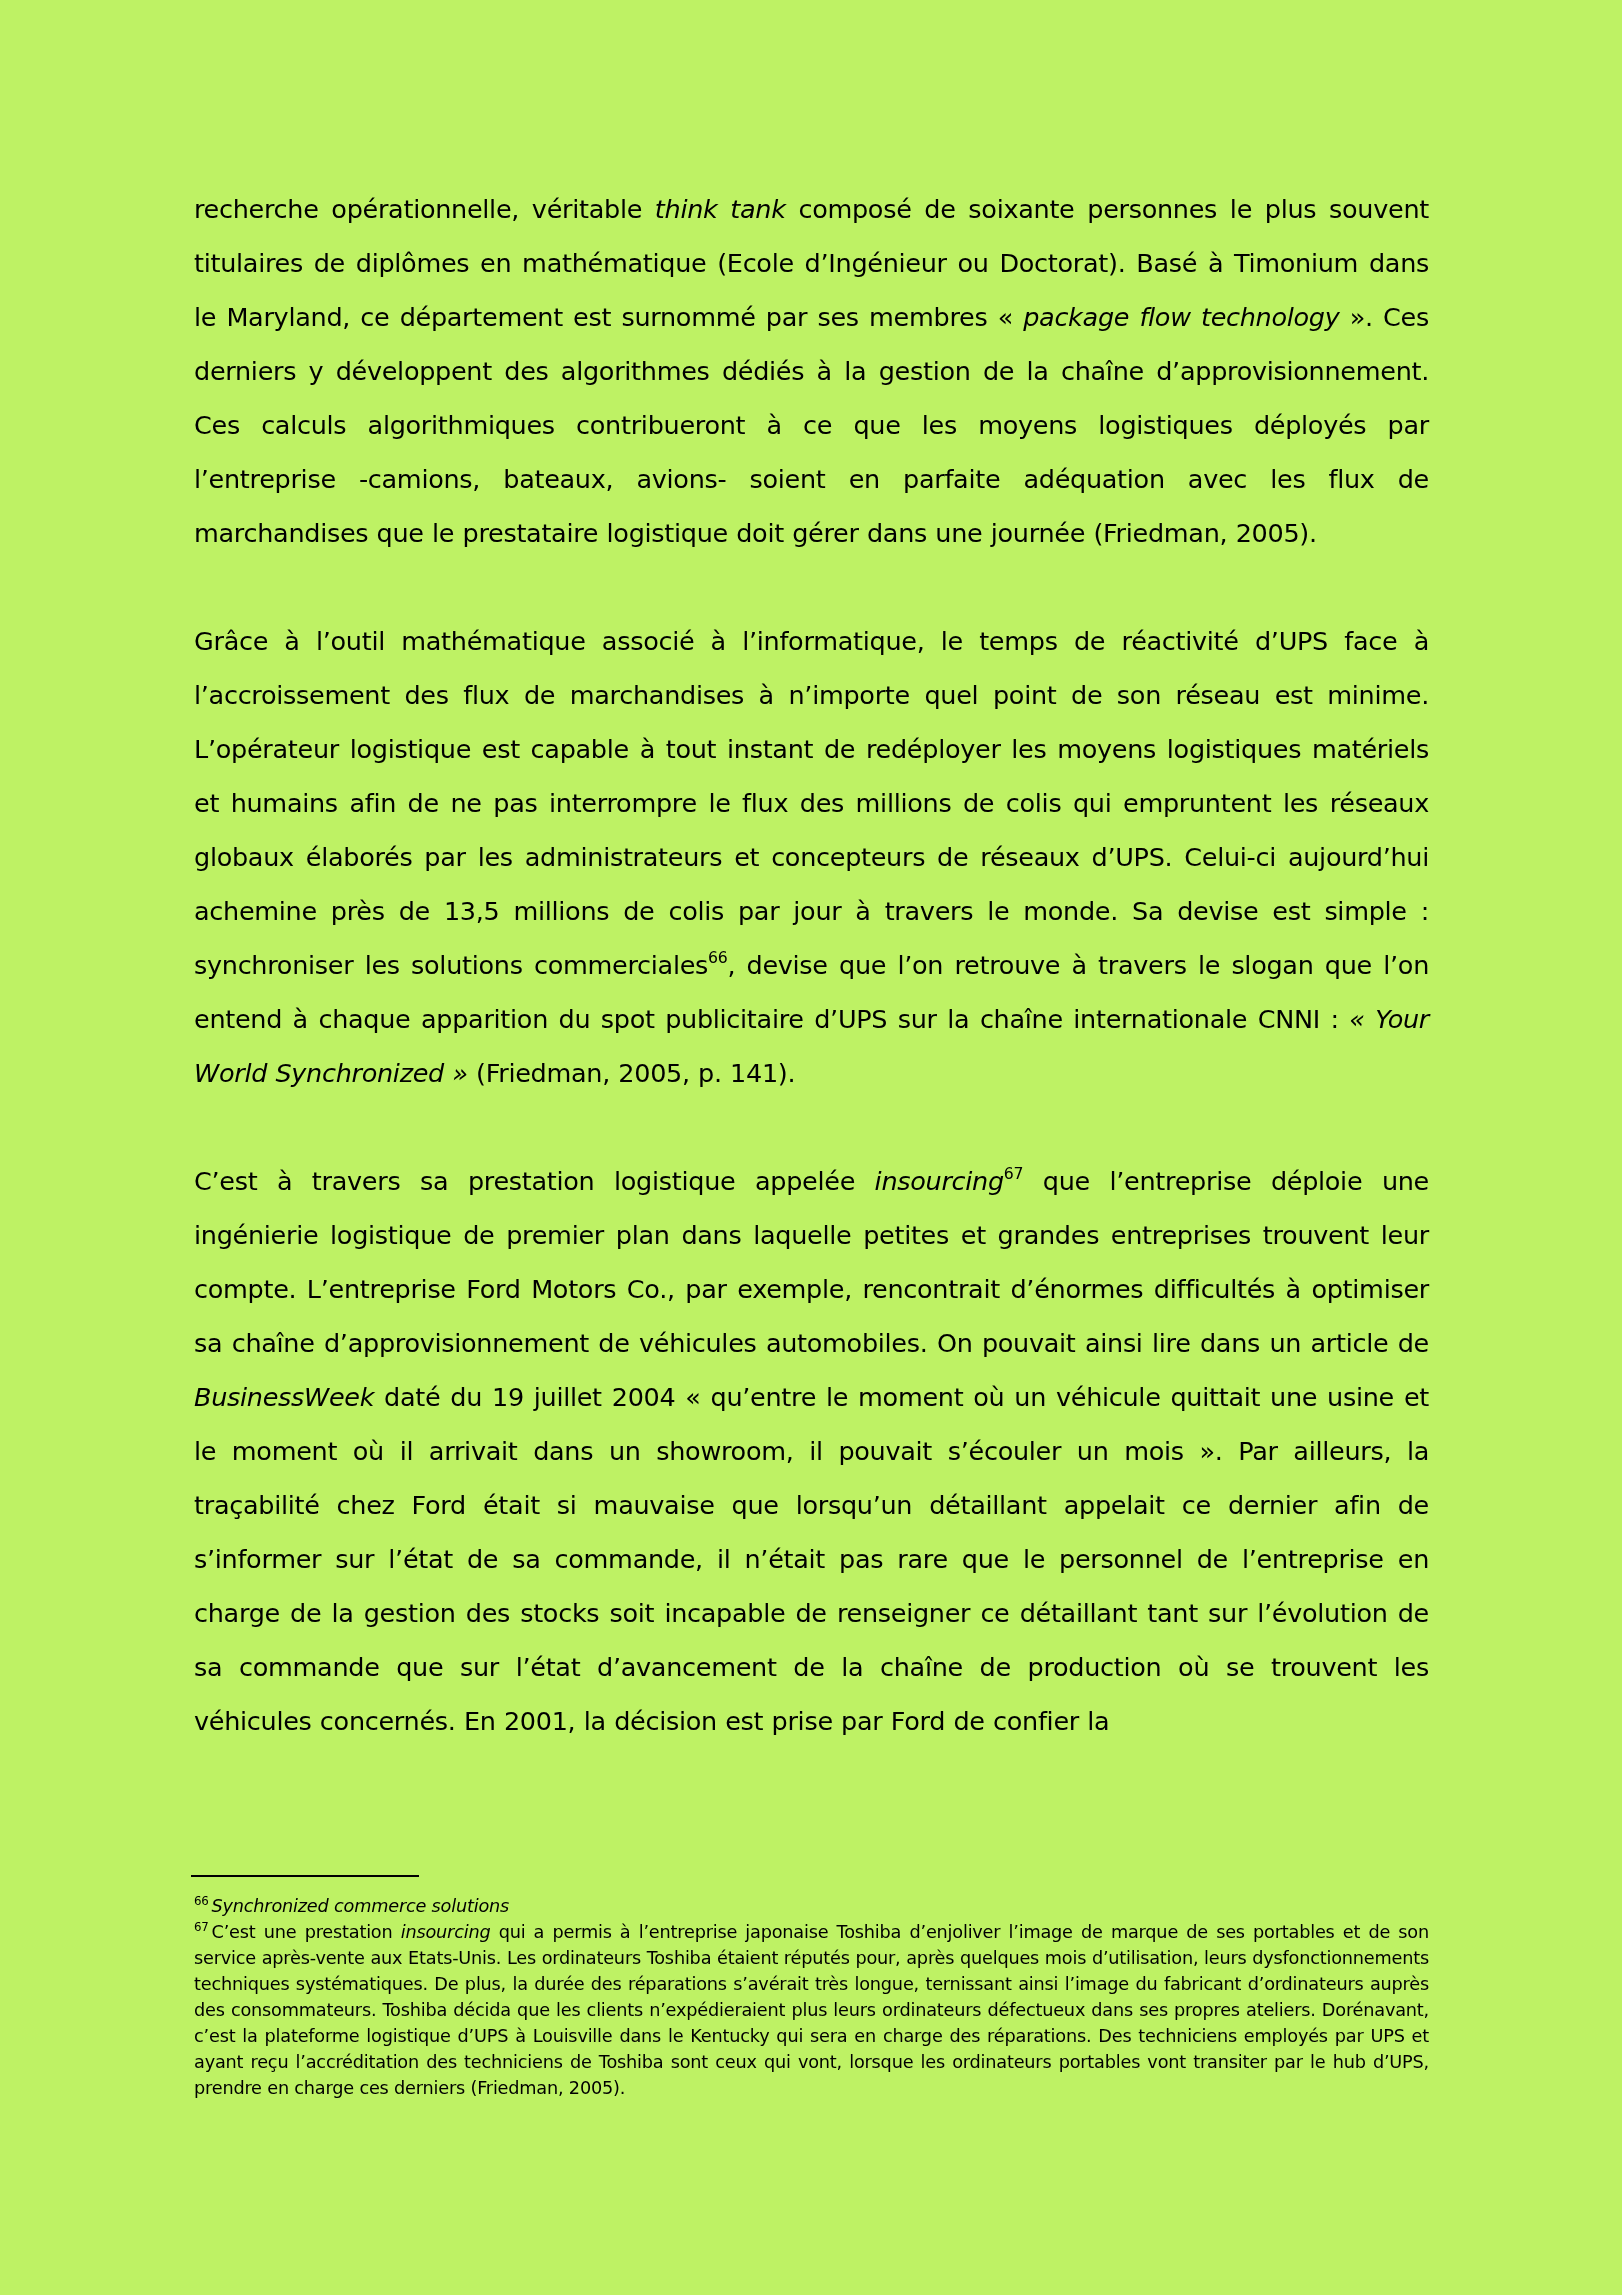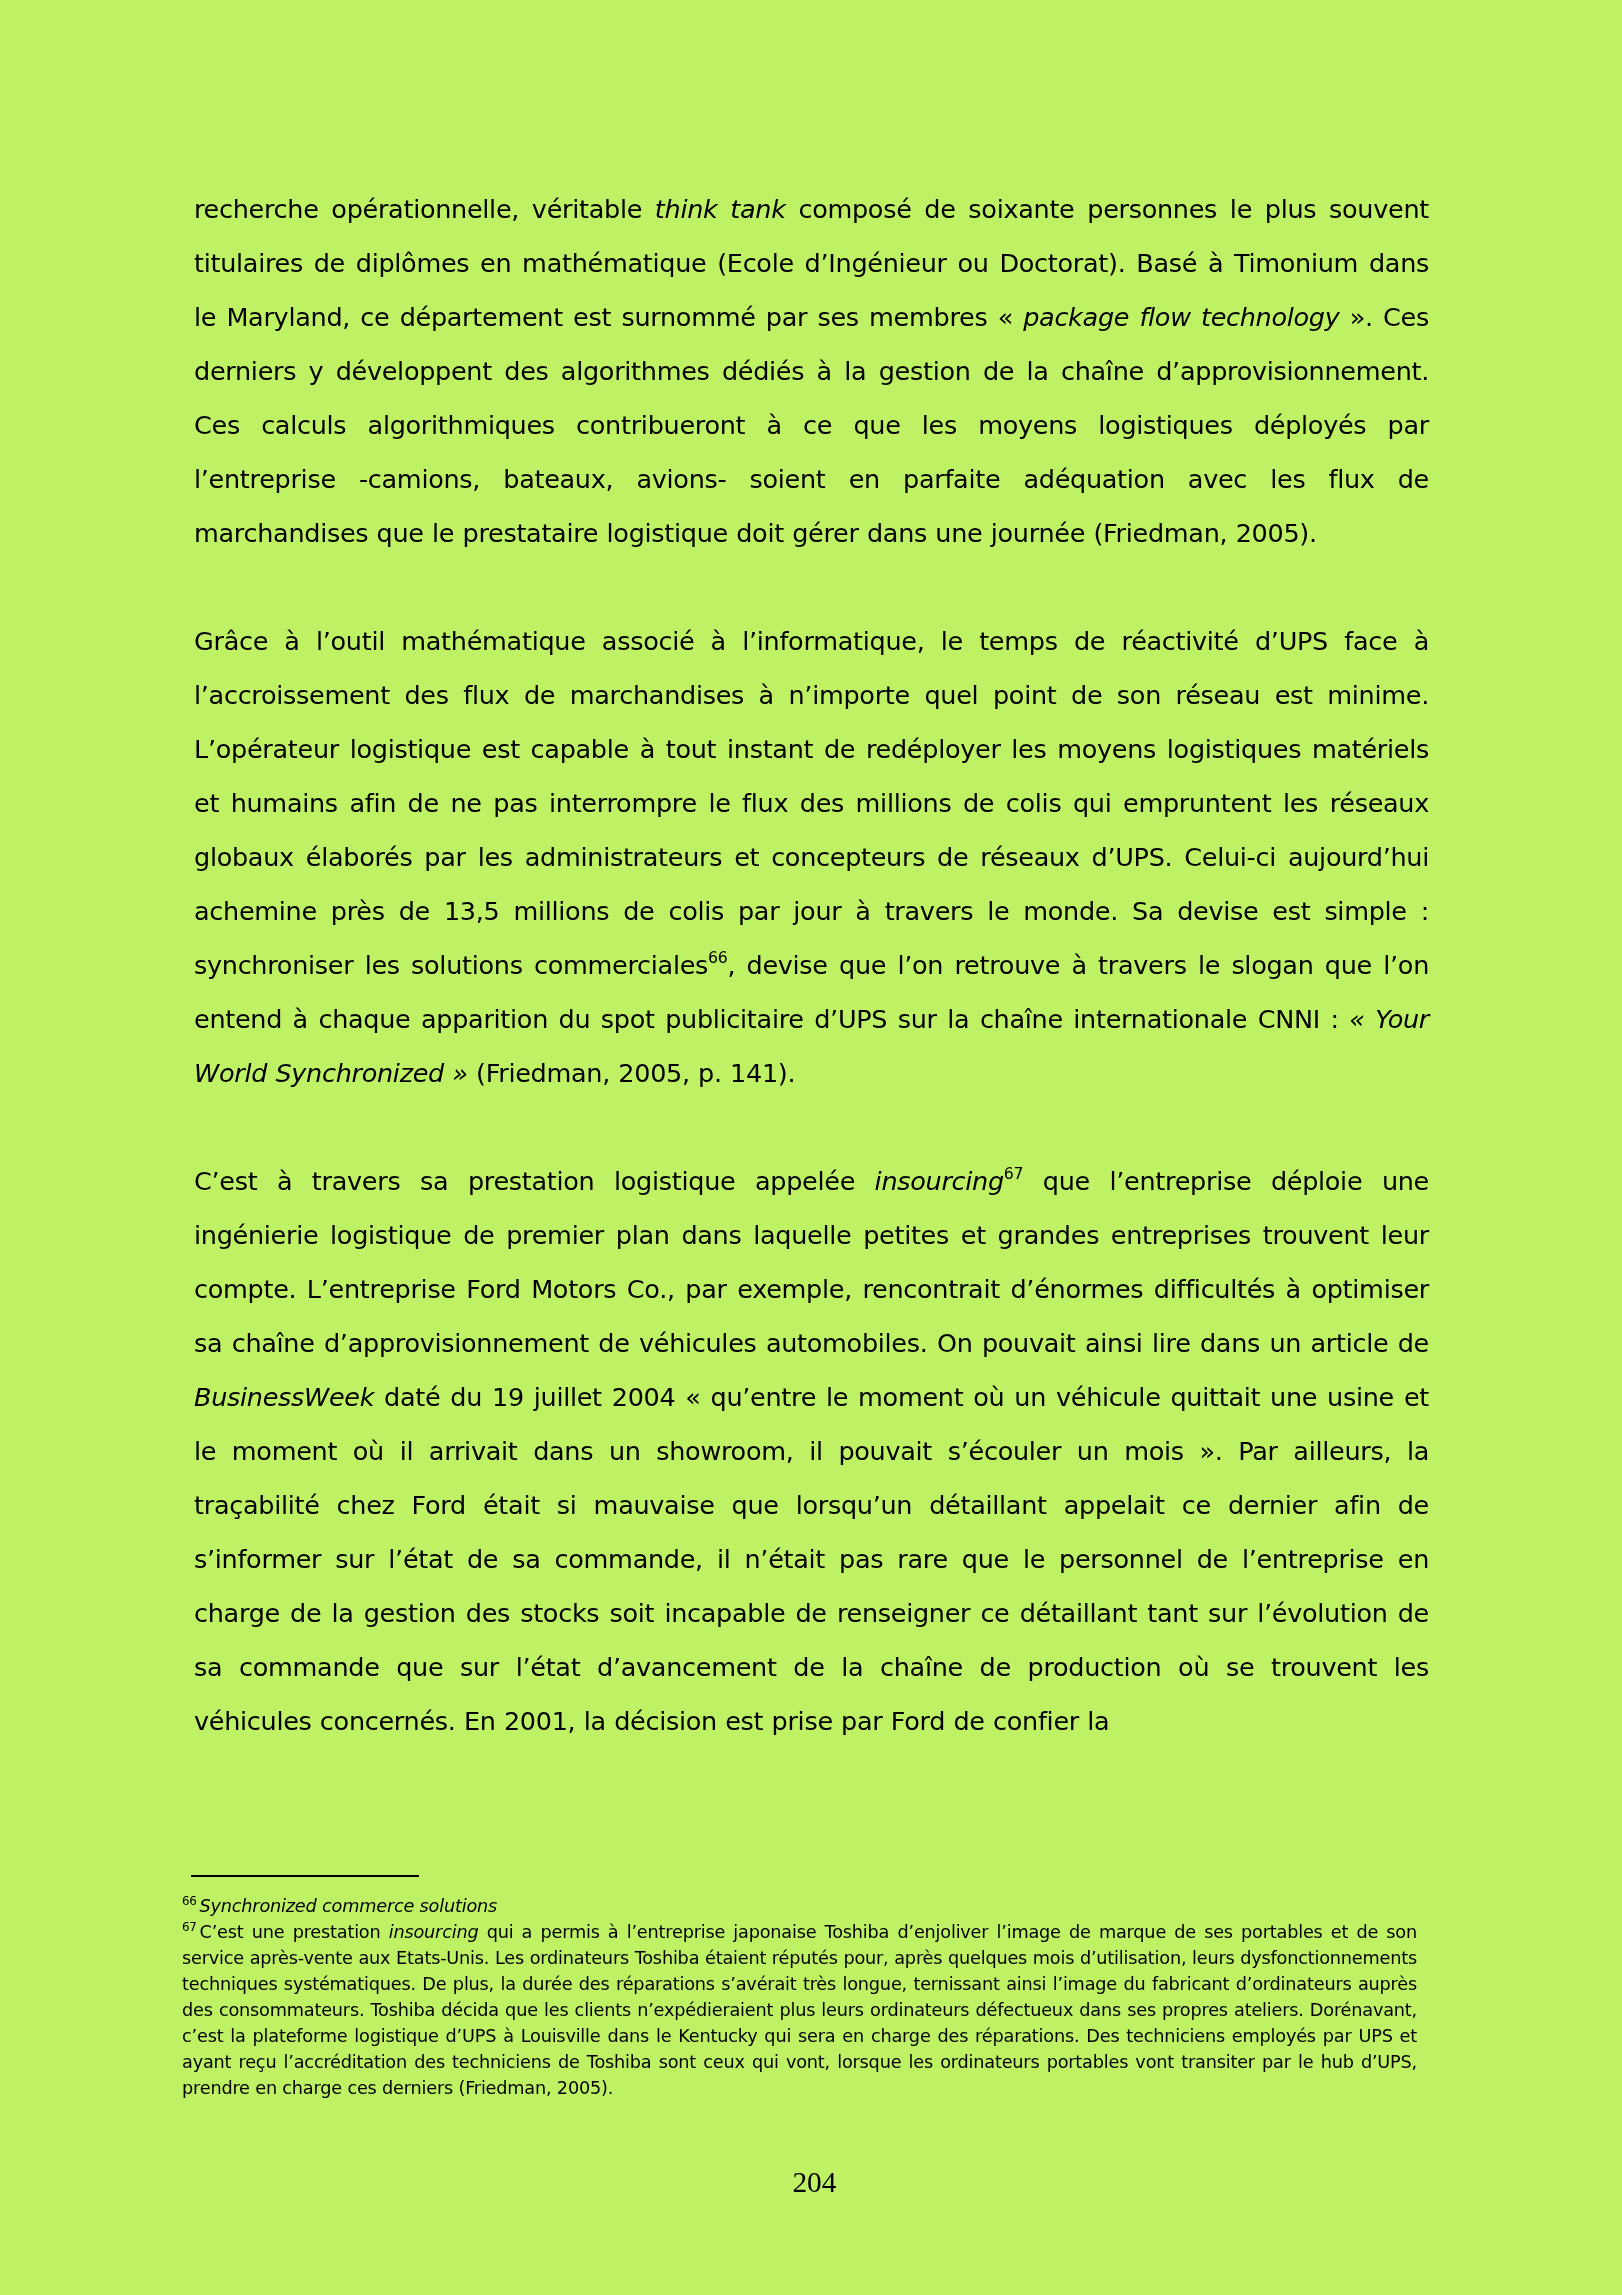--- a/index.html
+++ b/index.html
@@ -48,21 +48,21 @@
   .footnote-rule {
     position: absolute;
     left: 191px;
     top: 1875px;
     width: 228px;
     height: 2px;
     background: #000000;
   }
   .footnotes {
     position: absolute;
-    left: 182px;
+    left: 194px;
     top: 1893px;
     width: 1235px;
     font-family: "DejaVu Sans", sans-serif;
     font-size: 17.7px;
     line-height: 26px;
     letter-spacing: -0.2px;
   }
   .fn {
     margin: 0;
     text-align: justify;
@@ -100,16 +100,15 @@
     <p class="para"><span>C’est à travers sa prestation logistique appelée </span><em>insourcing</em><sup class="fnref">67</sup><span> que l’entreprise déploie une ingénierie logistique de premier plan dans laquelle petites et grandes entreprises trouvent leur compte. L’entreprise Ford Motors Co., par exemple, rencontrait d’énormes difficultés à optimiser sa chaîne d’approvisionnement de véhicules automobiles. On pouvait ainsi lire dans un article de </span><em>BusinessWeek</em><span> daté du 19 juillet 2004 « qu’entre le moment où un véhicule quittait une usine et le moment où il arrivait dans un showroom, il pouvait s’écouler un mois ». Par ailleurs, la traçabilité chez Ford était si mauvaise que lorsqu’un détaillant appelait ce dernier afin de s’informer sur l’état de sa commande, il n’était pas rare que le personnel de l’entreprise en charge de la gestion des stocks soit incapable de renseigner ce détaillant tant sur l’évolution de sa commande que sur l’état d’avancement de la chaîne de production où se trouvent les véhicules concernés. En 2001, la décision est prise par Ford de confier la</span></p>
   </div>
 
   <div class="footnote-rule"></div>
 
   <div class="footnotes">
     <p class="fn"><sup>66</sup><em>Synchronized commerce solutions</em></p>
     <p class="fn"><sup>67</sup><span>C’est une prestation </span><em>insourcing</em><span> qui a permis à l’entreprise japonaise Toshiba d’enjoliver l’image de marque de ses portables et de son service après-vente aux Etats-Unis. Les ordinateurs Toshiba étaient réputés pour, après quelques mois d’utilisation, leurs dysfonctionnements techniques systématiques. De plus, la durée des réparations s’avérait très longue, ternissant ainsi l’image du fabricant d’ordinateurs auprès des consommateurs. Toshiba décida que les clients n’expédieraient plus leurs ordinateurs défectueux dans ses propres ateliers. Dorénavant, c’est la plateforme logistique d’UPS à Louisville dans le Kentucky qui sera en charge des réparations. Des techniciens employés par UPS et ayant reçu l’accréditation des techniciens de Toshiba sont ceux qui vont, lorsque les ordinateurs portables vont transiter par le hub d’UPS, prendre en charge ces derniers (Friedman, 2005).</span></p>
   </div>
 
-  <div class="page-number">204</div>
 
 </div>
 
 
 </body></html>

